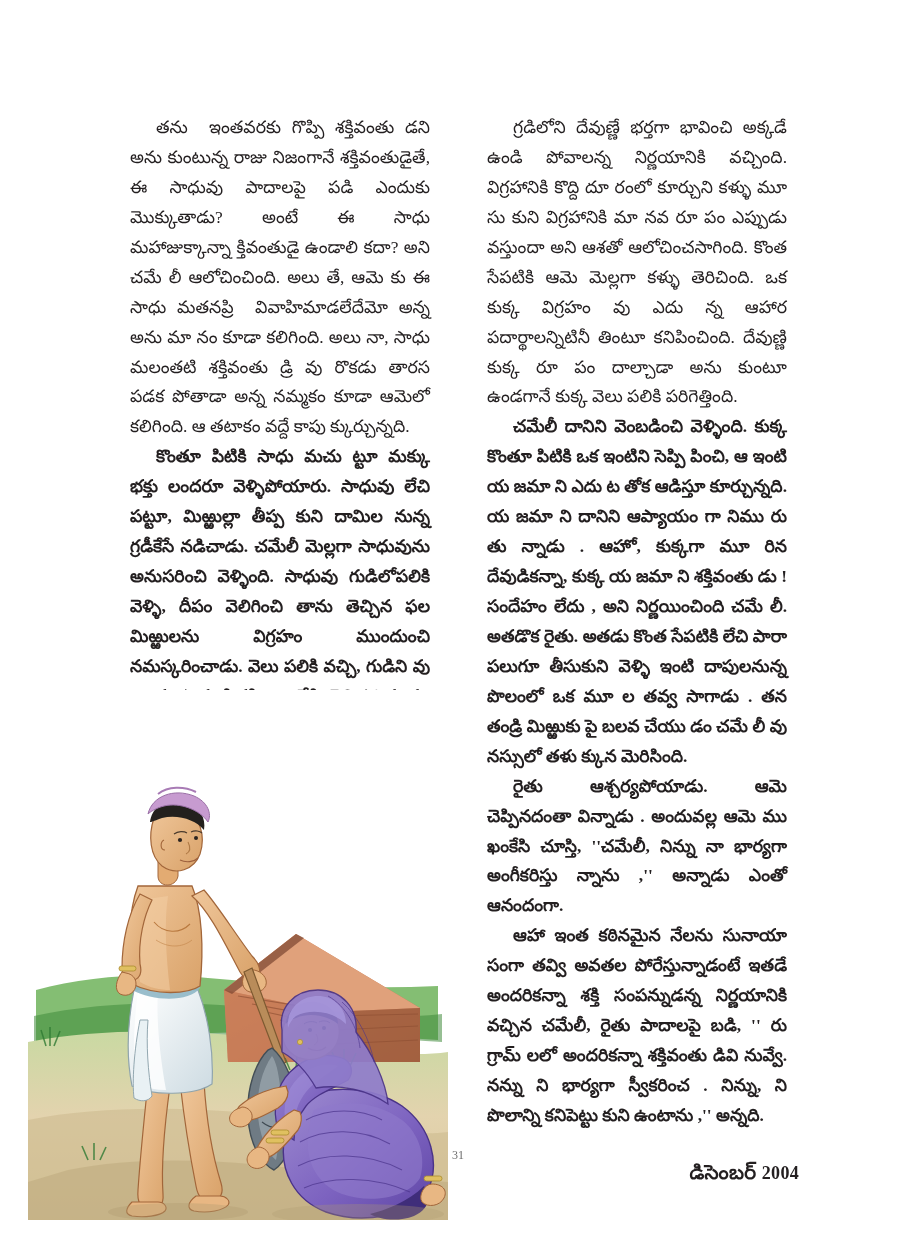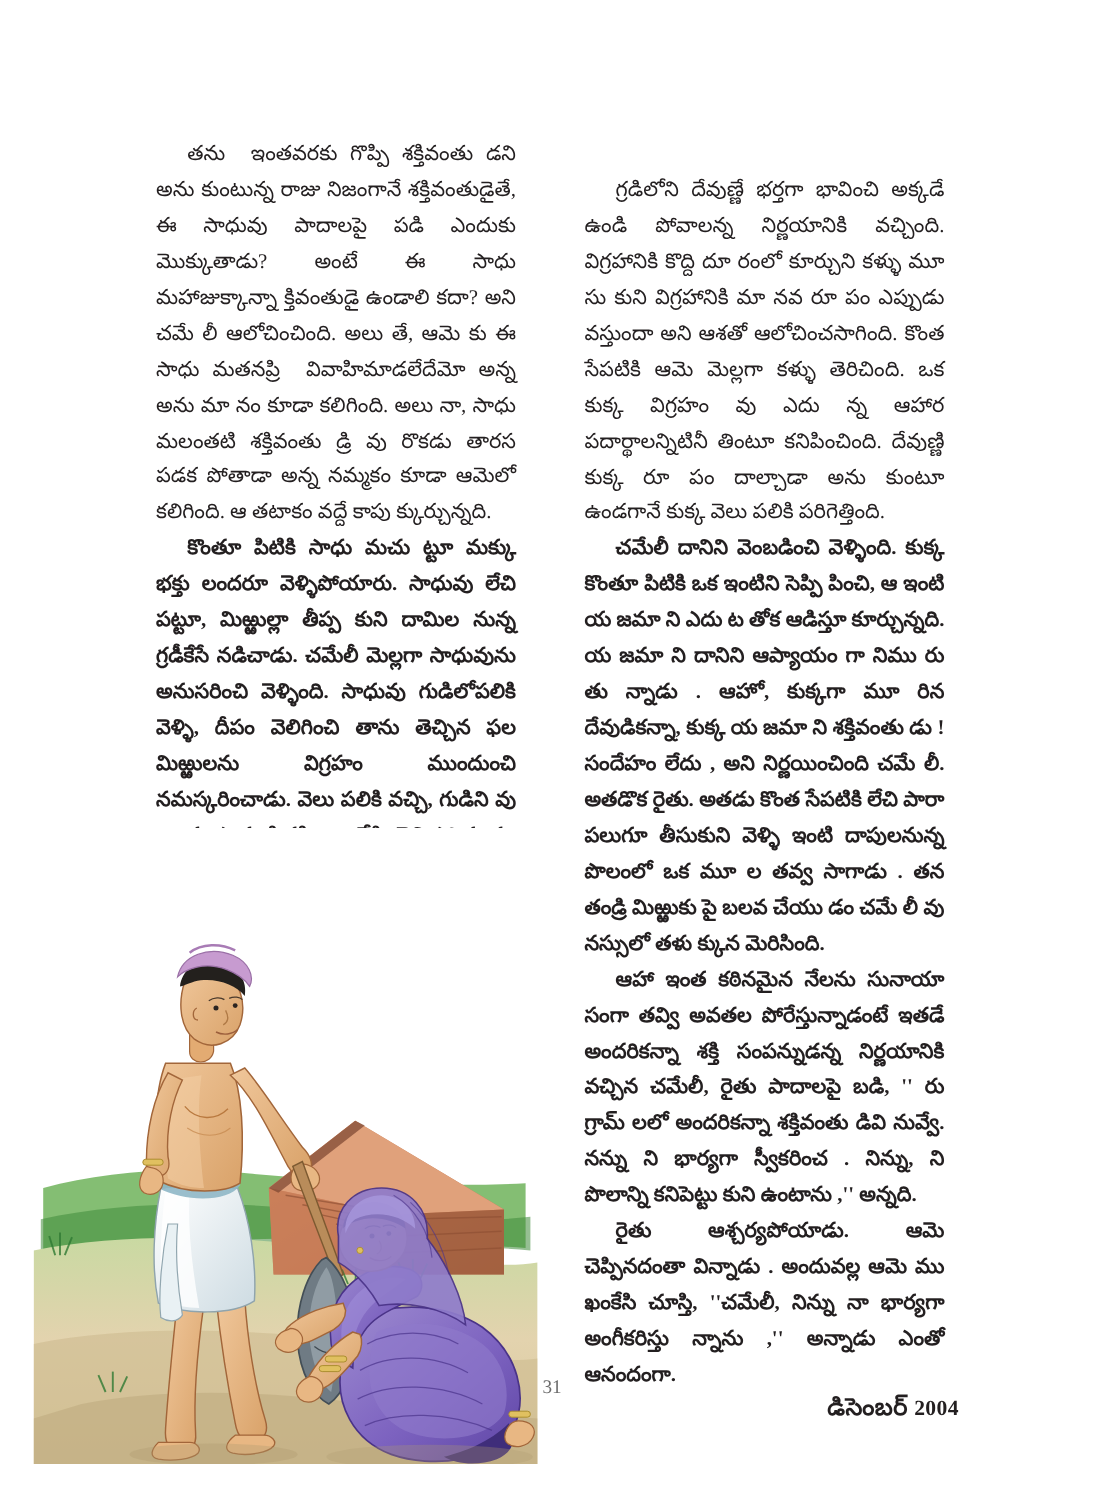--- a/index.html
+++ b/index.html
@@ -28,21 +28,20 @@
   }
   .col-left {
     left: 130px;
     top: 113px;
     width: 300px;
   }
   .col-right {
     left: 487px;
     top: 113px;
     width: 300px;
-    margin-top: 30px;
   }
   .para {
     margin: 0 0 0 0;
     text-indent: 26px;
     white-space: pre-wrap;
   }
   .para + .para { margin-top: 0px; font-weight: bold; }
 
   
   .wrap-block {
@@ -69,21 +68,21 @@
     color: #231f20;
     letter-spacing: 0.3px;
   }
   .footer .year { font-size: 18px; }
 
   .page-mark {
     position: absolute;
     left: 452px;
     top: 1148px;
     font-family: "Liberation Serif", serif;
-    font-size: 16px;
+    font-size: 12px;
     color: #6d6d6d;
   }
 
   
   .illus {
     position: absolute;
     left: 28px;
     top: 690px;
     width: 420px;
     height: 530px;
@@ -100,22 +99,22 @@
     <p class="para">కొంతూ పిటికి సాధు మచు ట్టూ మక్కు భక్తు లందరూ వెళ్ళిపోయారు. సాధువు లేచి పట్టూ, మిఱ్ఱుల్లా తీప్ప కుని దామిల నున్న గ్రడీకేసే నడిచాడు. చమేలీ మెల్లగా సాధువును అనుసరించి వెళ్ళింది. సాధువు గుడిలోపలికి వెళ్ళి, దీపం వెలిగించి తాను తెచ్చిన ఫల మిఱ్ఱులను విగ్రహం ముందుంచి నమస్కరించాడు. వెలు పలికి వచ్చి, గుడిని వు రా ద్రు సార్లు ప్రిదక్షి ణం చేసి వెళ్ళిపోయాడు. సాధువే ఇలా చేశాడంటే</p>
   </div>
 
   <div class="wrap-block">
     <p class="para">గుడిలో ఉన్న దైవ విగ్రహమే అతనికన్నా శక్తివంతమై నుదివై మాట్టు ఉండని చమే లీ భావిం చింది.</p>
   </div>
 
   <div class="col col-right">
     <p class="para">గ్రడిలోని దేవుణ్ణే భర్తగా భావించి అక్కడే ఉండి పోవాలన్న నిర్ణయానికి వచ్చింది. విగ్రహానికి కొద్ది దూ రంలో కూర్చుని కళ్ళు మూ సు కుని విగ్రహానికి మా నవ రూ పం ఎప్పుడు వస్తుందా అని ఆశతో ఆలోచించసాగింది. కొంత సేపటికి ఆమె మెల్లగా కళ్ళు తెరిచింది. ఒక కుక్క విగ్రహం వు ఎదు న్న ఆహార పదార్థాలన్నిటినీ తింటూ కనిపించింది. దేవుణ్ణి కుక్క రూ పం దాల్చాడా అను కుంటూ ఉండగానే కుక్క వెలు పలికి పరిగెత్తింది.</p>
     <p class="para">చమేలీ దానిని వెంబడించి వెళ్ళింది. కుక్క కొంతూ పిటికి ఒక ఇంటిని సెప్పి పించి, ఆ ఇంటి య జమా ని ఎదు ట తోక ఆడిస్తూ కూర్చున్నది. య జమా ని దానిని ఆప్యాయం గా నిము రు తు న్నాడు . ఆహో, కుక్కగా మూ రిన దేవుడికన్నా, కుక్క య జమా ని శక్తివంతు డు ! సందేహం లేదు , అని నిర్ణయించింది చమే లీ. అతడొక రైతు. అతడు కొంత సేపటికి లేచి పారా పలుగూ తీసుకుని వెళ్ళి ఇంటి దాపులనున్న పొలంలో ఒక మూ ల తవ్వ సాగాడు . తన తండ్రి మిఱ్ఱుకు పై బలవ చేయు డం చమే లీ వు నస్సులో తళు క్కున మెరిసింది.</p>
+    <p class="para">రైతు ఆశ్చర్యపోయాడు. ఆమె చెప్పినదంతా విన్నాడు . అందువల్ల ఆమె ము ఖంకేసి చూస్తి, ''చమేలీ, నిన్ను నా భార్యగా అంగీకరిస్తు న్నాను ,'' అన్నాడు ఎంతో ఆనందంగా.</p>
     <p class="para">ఆహా ఇంత కఠినమైన నేలను సునాయా సంగా తవ్వి అవతల పోరేస్తున్నాడంటే ఇతడే అందరికన్నా శక్తి సంపన్నుడన్న నిర్ణయానికి వచ్చిన చమేలీ, రైతు పాదాలపై బడి, '' రు గ్రామ్ లలో అందరికన్నా శక్తివంతు డివి నువ్వే. నన్ను ని భార్యగా స్వీకరించ . నిన్ను, ని పొలాన్ని కనిపెట్టు కుని ఉంటాను ,'' అన్నది.</p>
-    <p class="para">రైతు ఆశ్చర్యపోయాడు. ఆమె చెప్పినదంతా విన్నాడు . అందువల్ల ఆమె ము ఖంకేసి చూస్తి, ''చమేలీ, నిన్ను నా భార్యగా అంగీకరిస్తు న్నాను ,'' అన్నాడు ఎంతో ఆనందంగా.</p>
   </div>
 
   <div class="footer">
     <span>డిసెంబర్</span>
     <span class="year">2004</span>
   </div>
 
   <div class="page-mark">31</div>
 
   <div class="illus">

